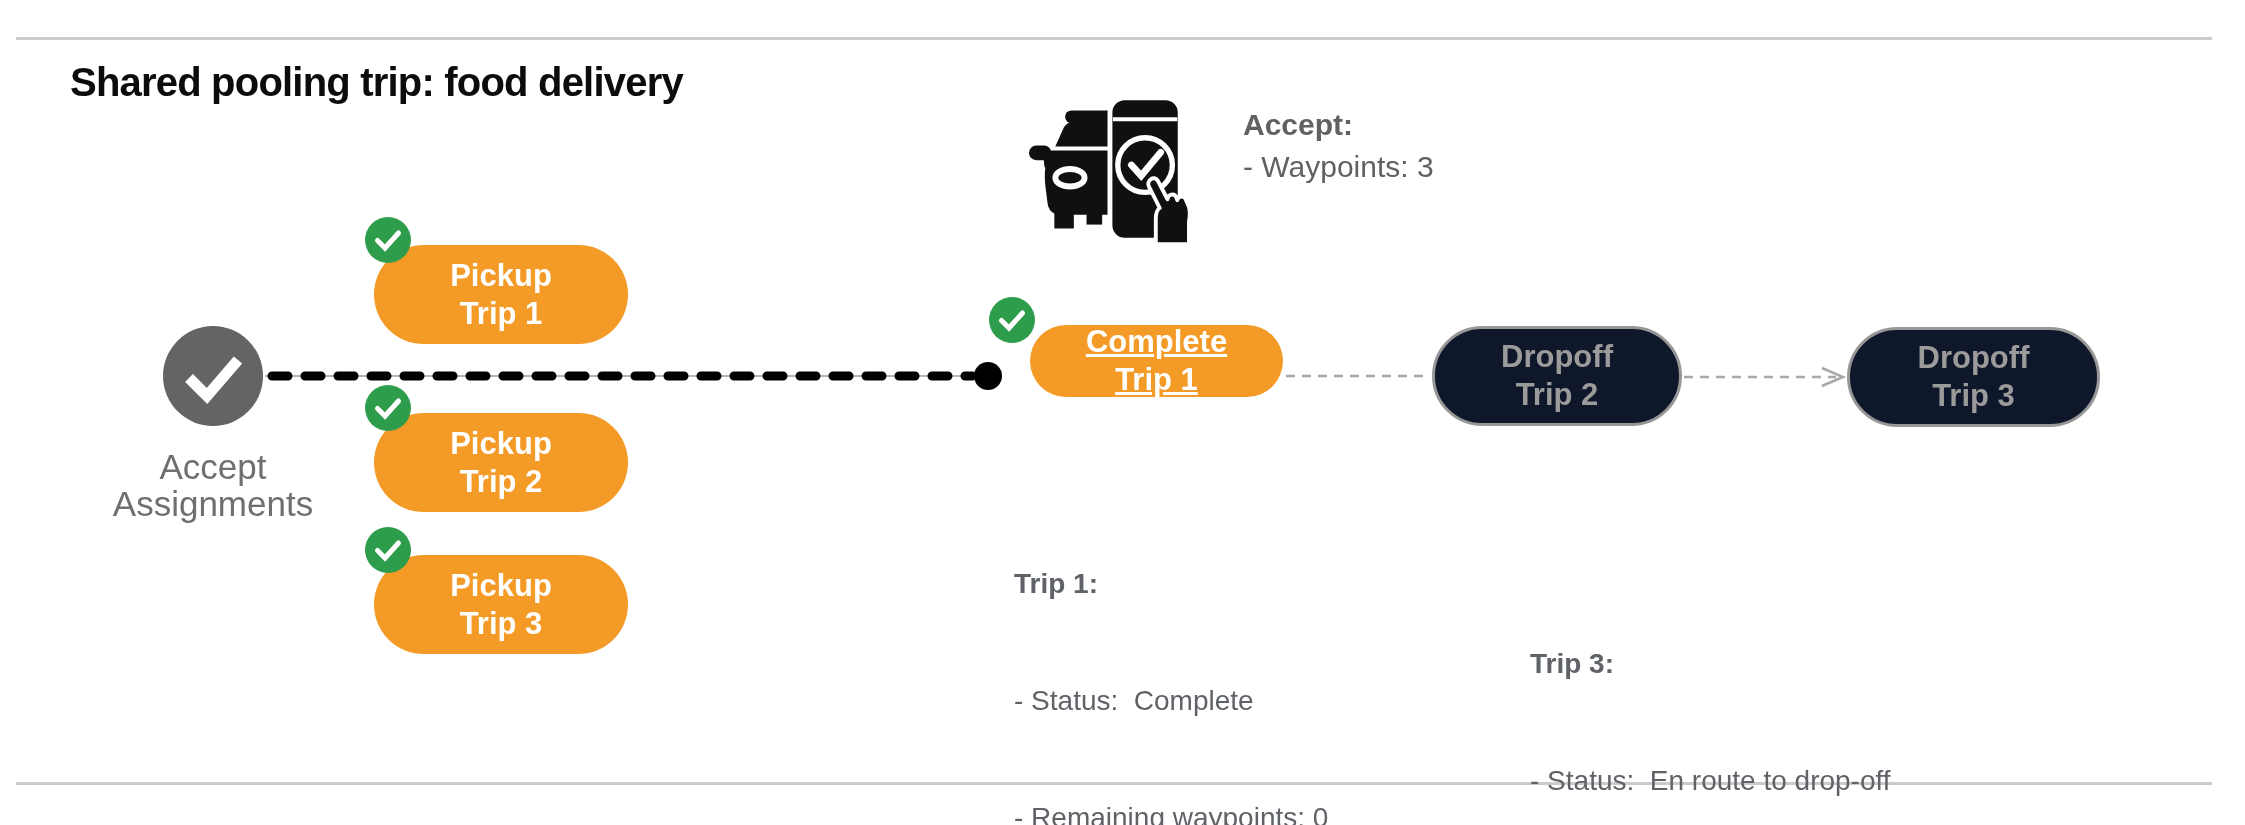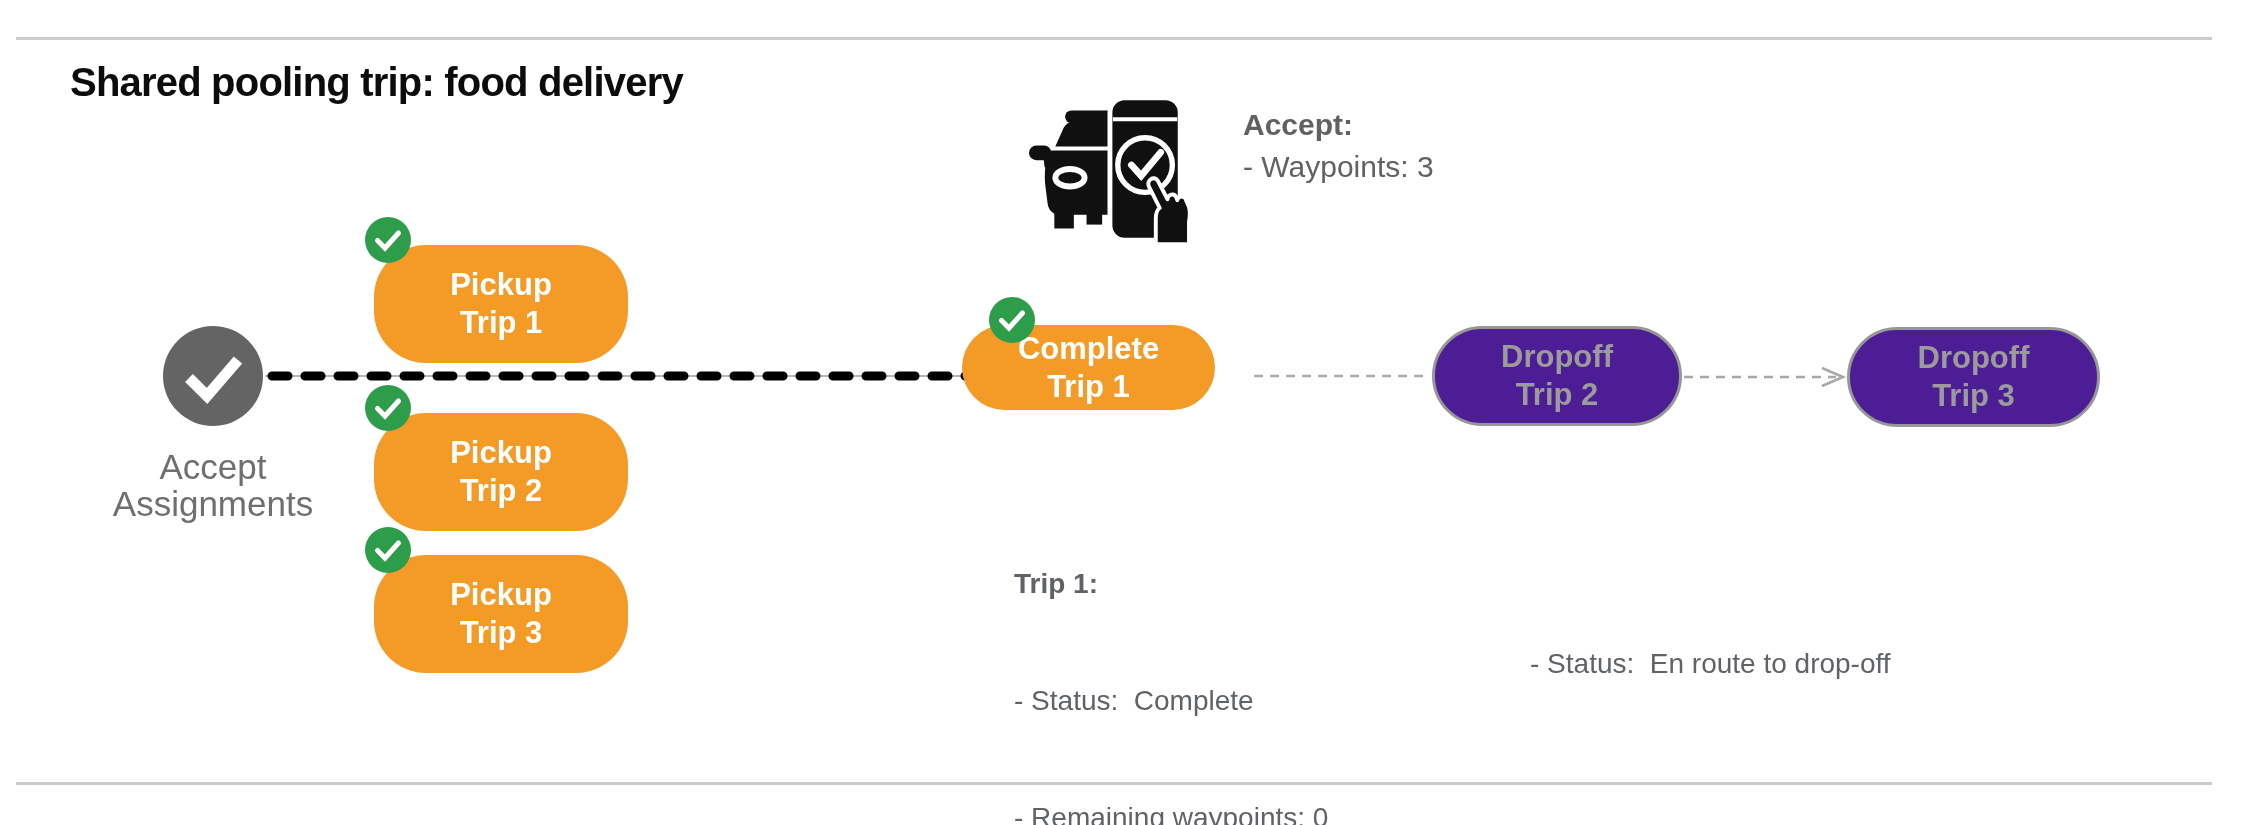--- a/index.html
+++ b/index.html
@@ -25,29 +25,29 @@
   .rule.bottom{top:782px;}
   .title{position:absolute;left:70px;top:60px;font-size:40px;font-weight:700;
     color:var(--ink);letter-spacing:-0.8px;white-space:nowrap;}
   .vehicle-icon{position:absolute;left:1028px;top:88px;width:160px;height:160px;}
   .vehicle-info{position:absolute;left:1243px;top:104px;font-size:30px;line-height:42px;color:#616161;}
   .vehicle-info .bold-line{font-weight:700;}
   .connectors{position:absolute;left:0;top:0;z-index:1;}
   .node-circle{position:absolute;left:163px;top:326px;width:100px;height:100px;z-index:2;}
   .accept-label{position:absolute;left:63px;top:448px;width:300px;text-align:center;
     font-size:35px;line-height:37px;color:var(--label-gray);}
-  .pill{position:absolute;width:254px;height:118px;border-radius:52px;display:flex;
+  .pill{position:absolute;width:254px;height:99px;border-radius:52px;display:flex;
     flex-direction:column;align-items:center;justify-content:center;text-align:center;
     font-weight:700;font-size:31px;line-height:38px;z-index:2;box-sizing:border-box;}
   .pill.orange{background:var(--orange);color:#fff;}
-  .pill.ghost{background:#4c1d95;border:3px solid var(--ghost-gray);color:var(--ghost-text);}
+  .pill.ghost{background:#0f172a;border:3px solid var(--ghost-gray);color:var(--ghost-text);}
   #pill-pickup-1{left:374px;top:245px;}
   #pill-pickup-2{left:374px;top:413px;}
   #pill-pickup-3{left:374px;top:555px;}
-  #pill-complete-1{left:962px;top:325px;width:253px;height:85px;}
+  #pill-complete-1{left:1030px;top:325px;width:253px;height:72px;text-decoration:underline;}
   #pill-dropoff-2{left:1432px;top:326px;width:250px;height:100px;}
   #pill-dropoff-3{left:1847px;top:327px;width:253px;height:100px;}
   .badge{position:absolute;width:46px;height:46px;z-index:3;}
   #badge-pickup-1{left:365px;top:217px;}
   #badge-pickup-2{left:365px;top:385px;}
   #badge-pickup-3{left:365px;top:527px;}
   #badge-complete-1{left:989px;top:297px;}
   .details{position:absolute;font-size:28px;line-height:39px;color:var(--body-gray);
     white-space:pre-wrap;z-index:2;}
   .details .heading{font-weight:700;}
@@ -153,17 +153,18 @@
   <div class="details" id="details-left">
     <span class="heading">Trip 1:</span>
     <span>- Status:  Complete</span>
     <span>- Remaining waypoints: 0</span>
     
     
     
   </div>
 
   <div class="details" id="details-right">
+    <span class="heading">Trip 3:</span>
     <span>- Status:  En route to drop-off</span>
     
   </div>
 
 </div>
 
 </body></html>

